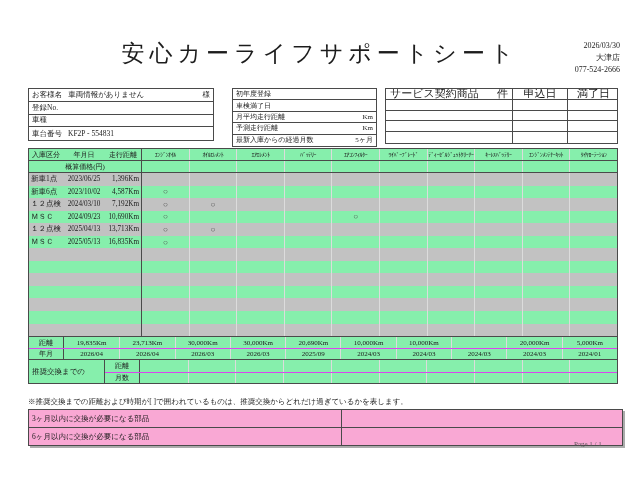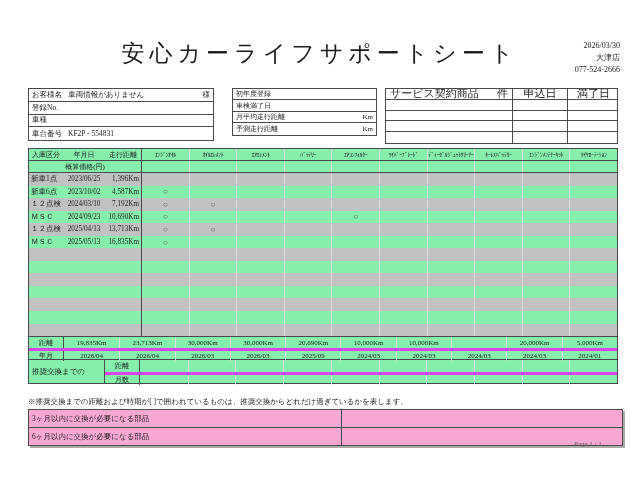--- a/index.html
+++ b/index.html
@@ -57,21 +57,21 @@
   .c-km   { font-size:7.2px; text-align:right; padding-right:2px; white-space:nowrap; }
   .c-item { border-left:1px solid #dcdcdc; display:flex; align-items:center; justify-content:center;
             height:100%; font-size:8px; color:#4f4f4f; }
 
   
   .rec-block { display:flex; border-top:1px solid #4a4a4a; }
   .rec-label { width:76px; border-right:1px solid #4a4a4a; display:flex; align-items:center;
                padding-left:3px; font-size:7.5px; white-space:nowrap; overflow:hidden; }
   .rec-right { flex:1; display:flex; flex-direction:column; }
   .rec-row { display:grid; grid-template-columns:35px repeat(10,1fr); height:11.2px; }
-  .rec-row + .rec-row { border-top:3px solid #d946ef; }
+  .rec-row + .rec-row { border-top:1px solid #d946ef; }
   .rec-sub { border-right:1px solid #4a4a4a; display:flex; align-items:center; justify-content:center;
              font-size:7px; }
   .rec-val { display:flex; align-items:center; justify-content:center; font-size:7px;
              border-left:1px solid #dcdcdc; white-space:nowrap; overflow:hidden; }
   .rec-val.first { border-left:none; }
 
   
   .note { left:28px; top:397px; font-size:7.5px; white-space:nowrap; }
   .partboxes { left:28px; top:409px; width:595px; border:1px solid #4a4a4a;
                box-shadow:2px 2px 0 #ababab; background:#f9a8d4; }
@@ -121,20 +121,24 @@
       <div>車検満了日</div>
       <div class="val"></div>
     </div>
     <div class="r">
       <div>月平均走行距離</div>
       <div class="val">Km</div>
     </div>
     <div class="r">
       <div>予測走行距離</div>
       <div class="val">Km</div>
+    </div>
+    <div class="r">
+      <div>最新入庫からの経過月数</div>
+      <div class="val">5ヶ月</div>
     </div>
   </div>
 
 <div class="abs infobox contract">
   <div class="crow">
     <div class="ccell c1">
       <span>サービス契約商品</span>
       <span>件</span>
     </div>
     <div class="ccell c2">申込日</div>

